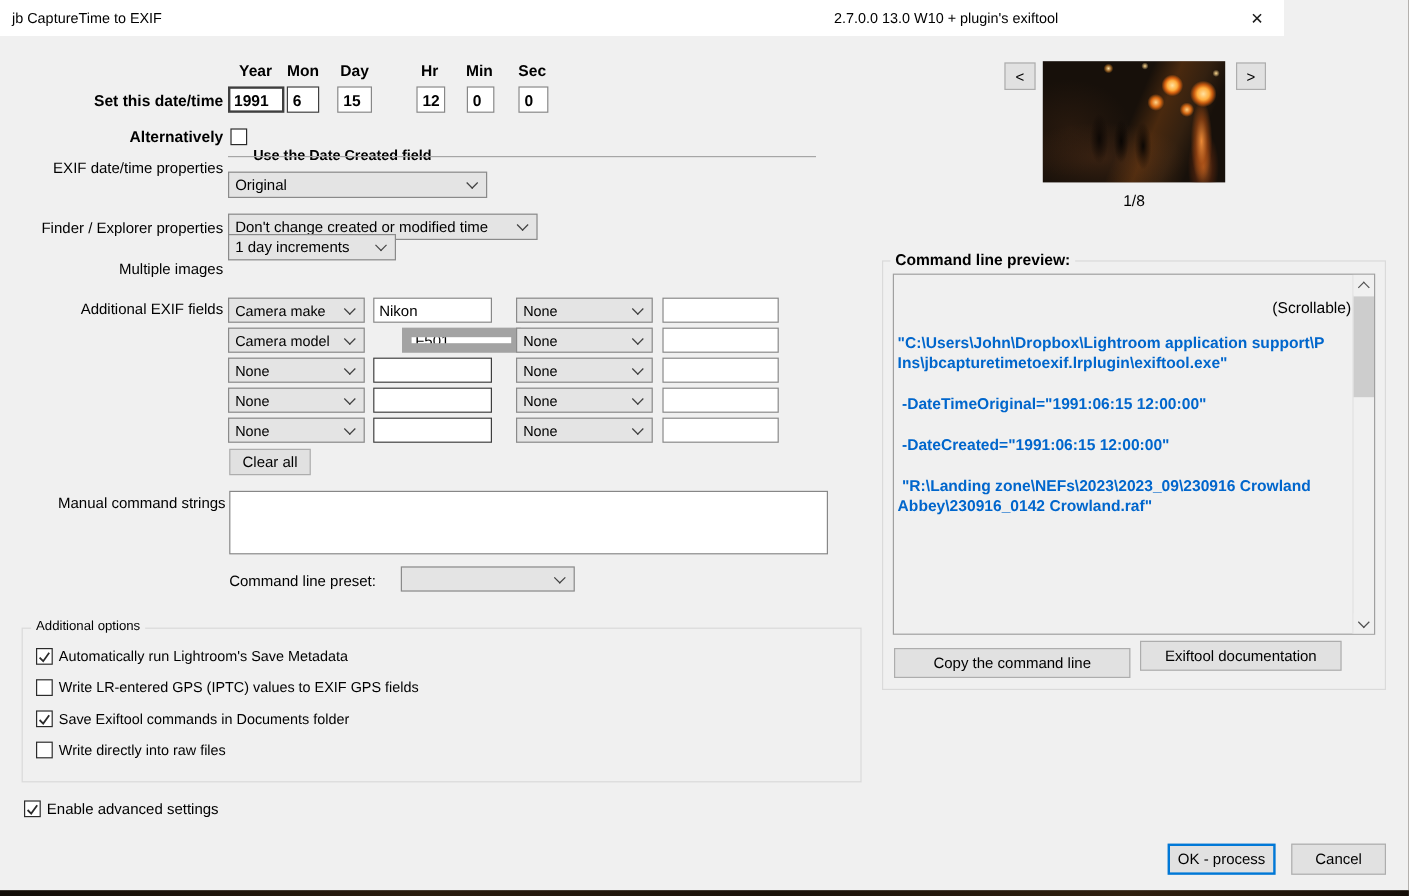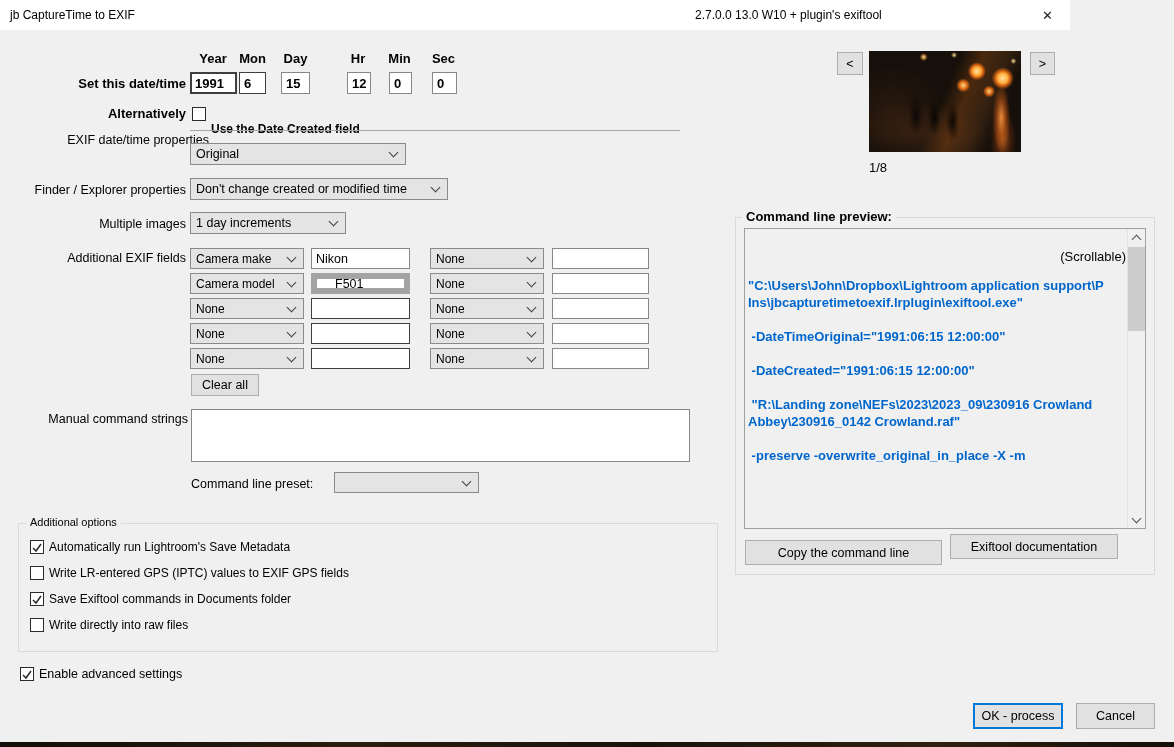--- a/index.html
+++ b/index.html
@@ -18,21 +18,21 @@
   .close-btn{position:absolute;right:0;top:0;width:45px;height:30px;display:flex;align-items:center;justify-content:center;font-size:13px;color:#1a1a1a;cursor:default;}
   
   .rlabel{position:absolute;left:0;width:186px;text-align:right;font-size:12.5px;white-space:nowrap;}
   .bold{font-weight:bold;font-size:13px;}
   .hdr{position:absolute;top:51px;font-weight:bold;font-size:13px;text-align:center;}
   
   .tbox{position:absolute;box-sizing:border-box;background:#fff;border:1px solid #878787;font-family:"Liberation Sans",sans-serif;font-size:12.5px;padding:0 4px;margin:0;outline:none;}
   .tbox.num{font-weight:bold;font-size:13px;}
   .tbox.dk{border:1px solid #3f3f3f;}
   .tbox.dk2{border:2px solid #3f3f3f;padding:0 3px;}
-  .tbox.focused{border:6px solid #a3a3a3;padding:0 18px;}
+  .tbox.focused{border:8px solid #a3a3a3;padding:0 3px;margin-left:24px;}
   
   .combo{position:absolute;box-sizing:border-box;background:#e4e4e4;border:1px solid #8a8a8a;font-size:12.5px;display:flex;align-items:center;padding:0 20px 0 5px;white-space:nowrap;overflow:hidden;cursor:default;}
   .combo::after{content:"";position:absolute;right:8px;top:50%;width:6px;height:6px;border-right:1.4px solid #404040;border-bottom:1.4px solid #404040;transform:translateY(-72%) rotate(45deg);}
   .combo.small{font-size:12px;}
   
   .btn{position:absolute;box-sizing:border-box;background:#e1e1e1;border:1px solid #adadad;display:flex;align-items:center;justify-content:center;font-size:12.5px;cursor:default;white-space:nowrap;}
   .btn.default{border:2px solid #0078d7;}
   
   .cb{position:absolute;box-sizing:border-box;width:14px;height:14px;background:#fff;border:1px solid #2b2b2b;}
   .cb svg{display:none;position:absolute;left:0px;top:1px;}
@@ -69,21 +69,21 @@
       radial-gradient(circle 6px at 79% 40%, #ffcf80, rgba(250,120,20,.8) 55%, transparent),
       radial-gradient(circle 4px at 36% 6%, #ffdf9f, rgba(255,160,50,.5) 60%, transparent),
       radial-gradient(circle 4px at 56% 4%, #ffd98f, transparent 75%),
       radial-gradient(circle 4px at 95% 10%, #ffd98f, transparent 75%),
       radial-gradient(ellipse 9px 34px at 87% 66%, rgba(255,150,60,.9), rgba(190,85,20,.55) 55%, transparent),
       radial-gradient(ellipse 13px 30px at 88% 87%, rgba(220,115,40,.7), rgba(110,45,15,.45) 60%, transparent),
       linear-gradient(113deg, transparent 48%, rgba(255,130,30,.22) 60%, rgba(255,150,60,.12) 72%, transparent 82%),
       radial-gradient(ellipse 70px 30px at 32% 80%, rgba(85,48,24,.5), transparent),
       radial-gradient(ellipse 50px 40px at 15% 55%, rgba(60,35,18,.45), transparent);
   }
-  .counter{position:absolute;left:869px;top:160px;width:152px;font-size:13px;}
+  .counter{position:absolute;left:869px;top:160px;width:152px;text-align:center;font-size:13px;}
   textarea.manual{position:absolute;left:191px;top:409px;width:499px;height:53px;box-sizing:border-box;background:#fff;border:1px solid #878787;resize:none;font-family:"Liberation Sans",sans-serif;font-size:12.5px;outline:none;}
   .bottom-strip{position:absolute;left:0;top:742px;width:1174px;height:5px;background:linear-gradient(90deg,#120d08,#2a1c0e 30%,#1a120a 55%,#30200f 80%,#150e08);}
 </style>
 </head>
 <body>
 
 <div class="dialog">
 
   <div class="titlebar">
     <div class="title-text">jb CaptureTime to EXIF</div>
@@ -107,32 +107,32 @@
   <input class="tbox num" style="left: 432px; top: 72px; width: 25px; height: 22px;" value="0">
 
   <div class="rlabel bold" style="top:106px;">Alternatively</div>
   <div class="cb" style="left:192px;top:107px;">
     
   </div>
   <div class="cblabel bold" style="left:211px;top:105px;margin-top:17px;">Use the Date Created field</div>
 
   <div class="divider" style="left:190px;top:130px;width:490px;"></div>
 
-  <div class="rlabel" style="top:133px;padding-left:23px;">EXIF date/time properties</div>
+  <div class="rlabel" style="top:133px;">EXIF date/time properties</div>
   <div class="combo" style="left:190px;top:143px;width:216px;height:22px;text-align:right;">
     <span>Original</span>
   </div>
 
   <div class="rlabel" style="top:183px;">Finder / Explorer properties</div>
   <div class="combo" style="left:190px;top:178px;width:258px;height:22px;">
     <span>Don't change created or modified time</span>
   </div>
 
   <div class="rlabel" style="top:217px;">Multiple images</div>
-  <div class="combo" style="left:190px;top:212px;width:156px;height:22px;">
+  <div class="combo" style="left:190px;top:195px;width:140px;height:22px;">
     <span>1 day increments</span>
   </div>
 
   <div class="rlabel" style="top:251px;">Additional EXIF fields</div>
 
   <div class="combo small" style="left:190px;top:248px;width:114px;height:21px;">
       <span>Camera make</span>
     </div>
   <input class="tbox" style="left: 311px; top: 248px; width: 99px; height: 21px;" value="Nikon">
   <div class="combo small" style="left:190px;top:273px;width:114px;height:21px;">
@@ -227,21 +227,20 @@
 
   <div class="preview-box">
     <div class="preview-text">
       <div class="preview-note">(Scrollable)</div>
       <div class="preview-para">"C:\Users\John\Dropbox\Lightroom application support\P
 Ins\jbcapturetimetoexif.lrplugin\exiftool.exe"</div>
       <div class="preview-para"> -DateTimeOriginal="1991:06:15 12:00:00"</div>
       <div class="preview-para"> -DateCreated="1991:06:15 12:00:00"</div>
       <div class="preview-para"> "R:\Landing zone\NEFs\2023\2023_09\230916 Crowland
 Abbey\230916_0142 Crowland.raf"</div>
-      <div class="preview-para"> -preserve -overwrite_original_in_place -X -m</div>
     </div>
     <div class="sb">
       <div class="sb-btn" style="top:0;">
           <span class="chev up"></span>
         </div>
       <div class="sb-thumb"></div>
       <div class="sb-btn" style="bottom:0;">
           <span class="chev down"></span>
         </div>
     </div>

